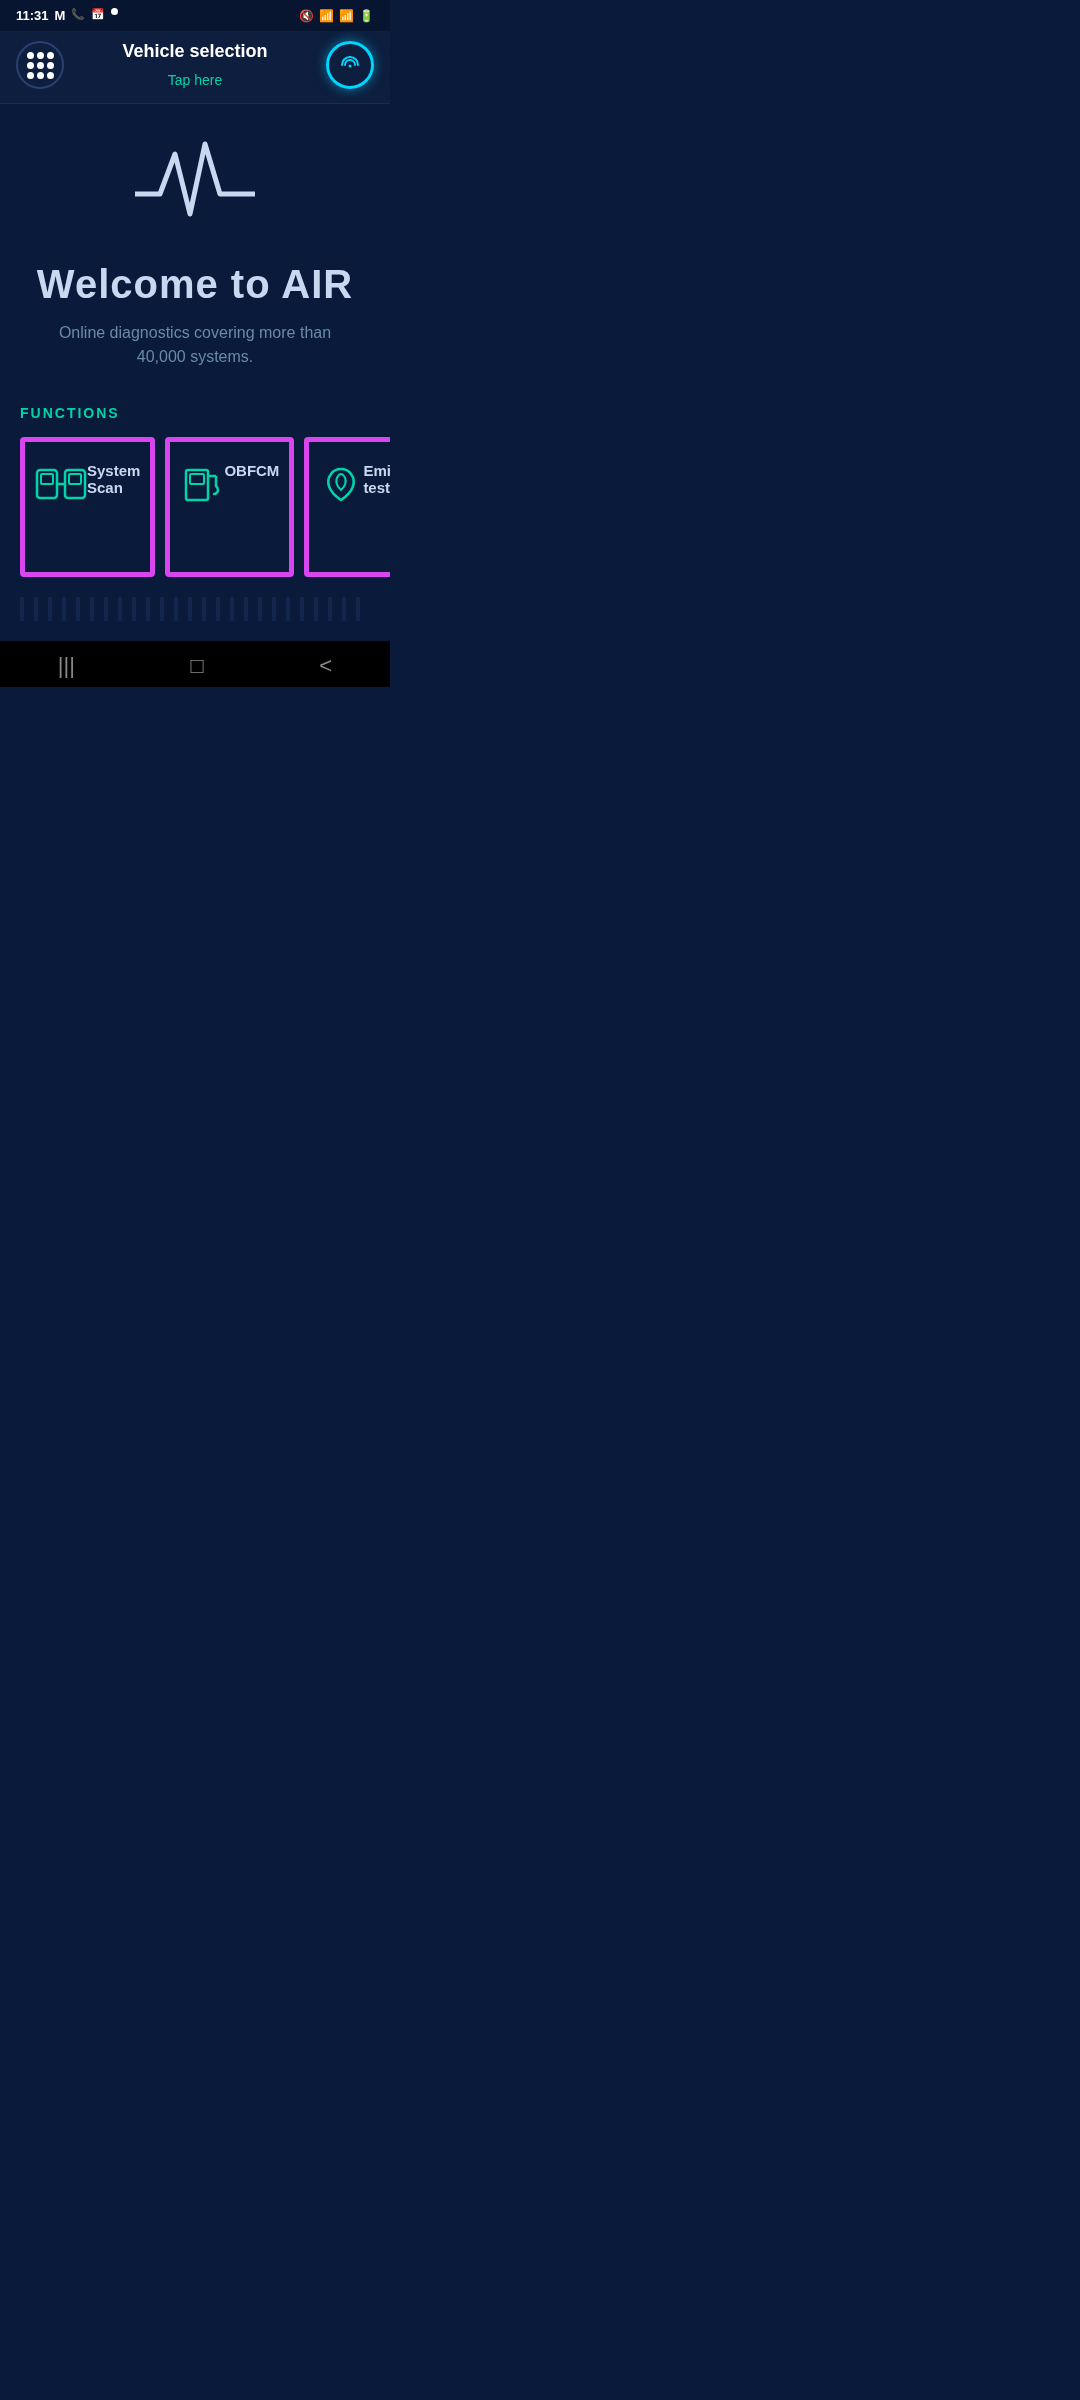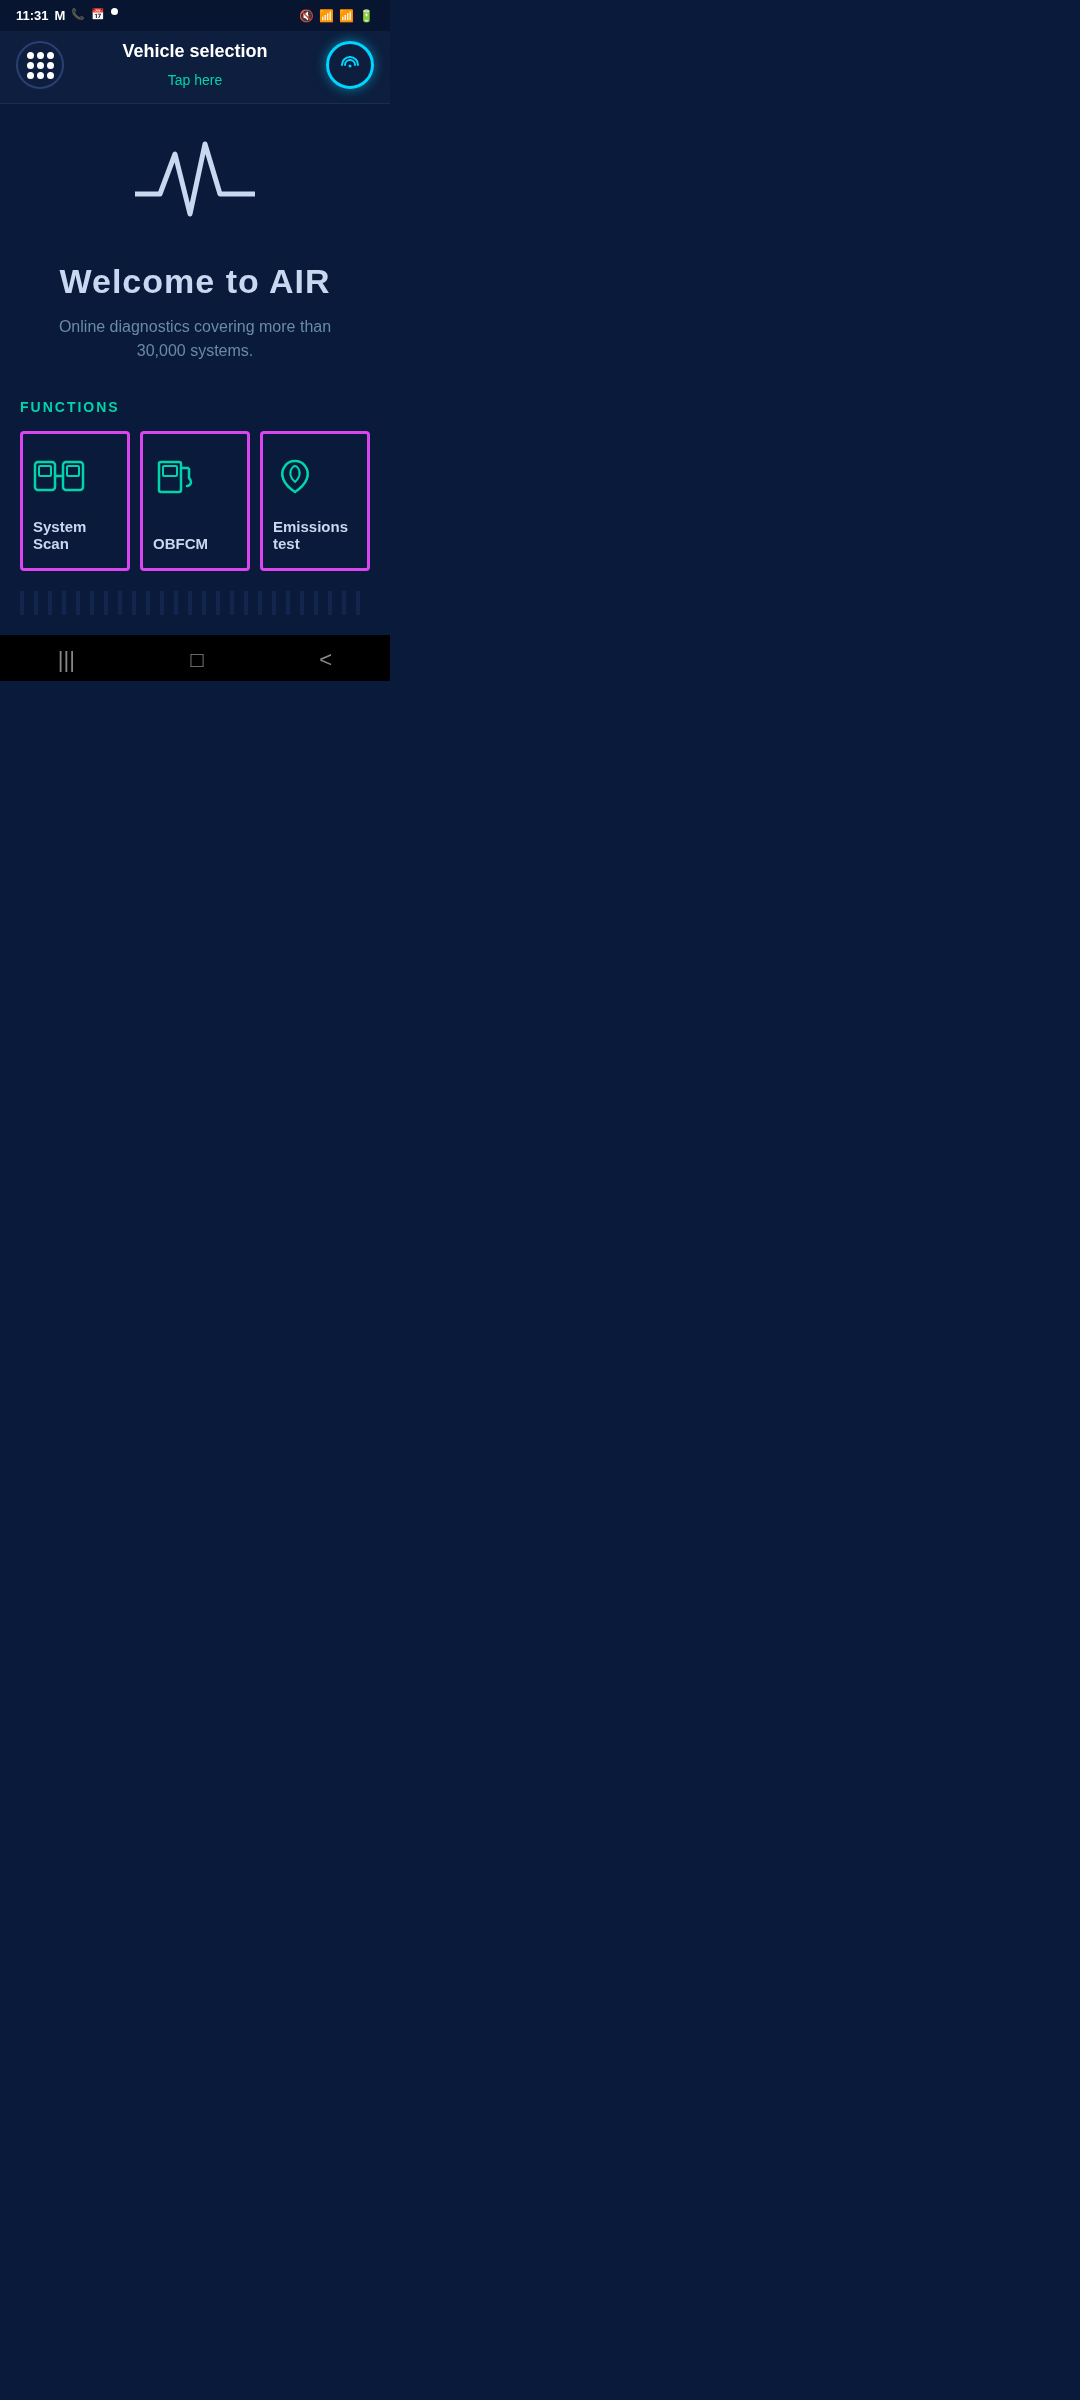--- a/index.html
+++ b/index.html
@@ -91,21 +91,21 @@
       flex-direction: column;
       align-items: center;
     }
 
     
     .logo-icon {
       margin-bottom: 24px;
     }
 
     .welcome-title {
-      font-size: 34px;
+      font-size: 40px;
       font-weight: 800;
       color: #c8d8f0;
       text-align: center;
       margin-bottom: 14px;
       letter-spacing: 1px;
     }
     .welcome-sub {
       font-size: 16px;
       color: #6a8aaa;
       text-align: center;
@@ -126,25 +126,25 @@
       margin-bottom: 16px;
     }
     .functions-grid {
       display: grid;
       grid-template-columns: repeat(3, 1fr);
       gap: 10px;
       margin-bottom: 10px;
     }
     .function-card {
       background: transparent;
-      border: 3px solid #d946ef;
+      border: 5px solid #d946ef;
       border-radius: 4px;
       padding: 20px 10px 16px;
       display: flex;
-      flex-direction: column;
+      flex-direction: row;
       align-items: flex-start;
       cursor: pointer;
       min-height: 140px;
       justify-content: space-between;
     }
     .function-icon {
       font-size: 36px;
       margin-bottom: 10px;
     }
     .function-label {
@@ -240,21 +240,21 @@
 <div class="main-content">
 
   <div class="logo-icon">
     <svg width="120" height="100" viewBox="0 0 120 100" fill="none">
       <polyline points="0,60 25,60 40,20 55,80 70,10 85,60 120,60" stroke="#c8d8f0" stroke-width="5" stroke-linejoin="round" stroke-linecap="round" fill="none"></polyline>
     </svg>
   </div>
 
   <h1 class="welcome-title">Welcome to AIR</h1>
 
-  <p class="welcome-sub">Online diagnostics covering more than 30,000 systems.</p>
+  <p class="welcome-sub">Online diagnostics covering more than 40,000 systems.</p>
 
   <div class="functions-section">
     <div class="functions-label">FUNCTIONS</div>
 
     <div class="functions-grid">
 
       <div class="function-card">
         <div class="function-icon">
           <svg width="52" height="44" viewBox="0 0 52 44" fill="none">
 

